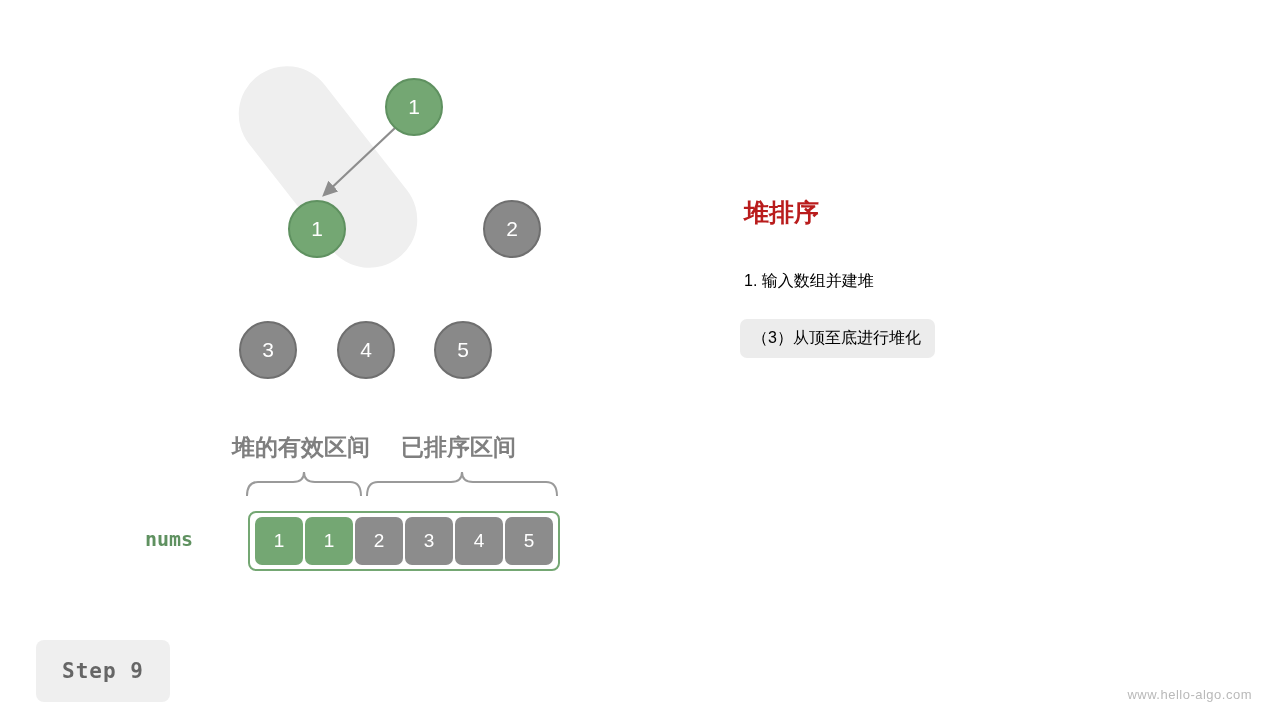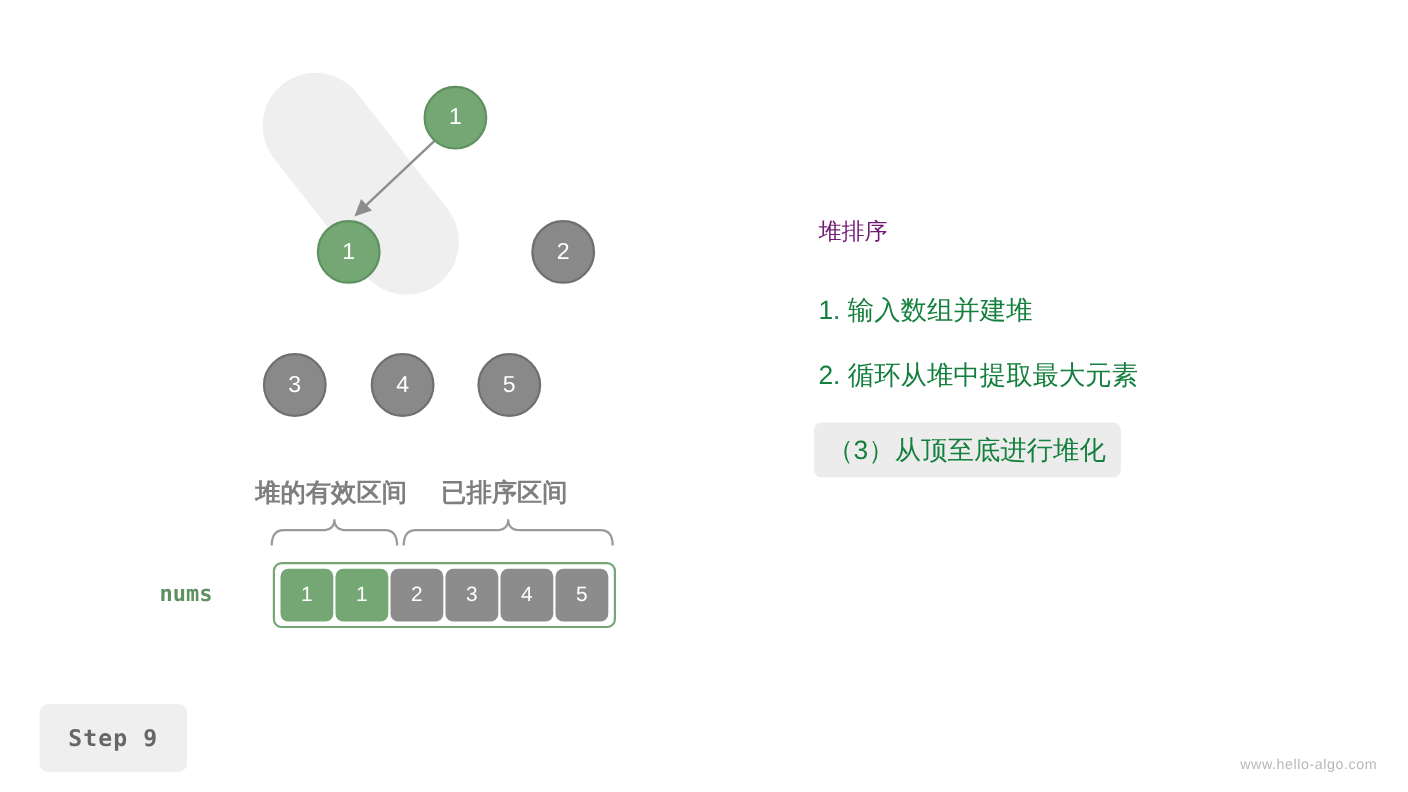--- a/index.html
+++ b/index.html
@@ -95,28 +95,28 @@
   }
 
   
   #panel {
     position: absolute;
     left: 744px;
     top: 196px;
     width: 460px;
   }
   #panel-title {
-    font-size: 21px;
-    font-weight: normal;
-    color: #701a75;
+    font-size: 25px;
+    font-weight: bold;
+    color: #b91c1c;
     margin: 0 0 42px 0;
   }
   .step-line {
-    font-size: 24px;
-    color: #15803d;
+    font-size: 16px;
+    color: #000000;
     margin-bottom: 27px;
     white-space: nowrap;
   }
   .step-line.sub {
     padding-left: 8px;
   }
   .step-line.highlight {
     display: inline-block;
     background: #ececec;
     border-radius: 7px;
@@ -220,21 +220,20 @@
     </div>
     <div class="cell gray">
       <span>5</span>
     </div>
   </div>
 
   <div id="panel">
     <div id="panel-title">堆排序</div>
 
     <div class="step-line">1. 输入数组并建堆</div>
-    <div class="step-line">2. 循环从堆中提取最大元素</div>
     <div class="step-line sub highlight">（3）从顶至底进行堆化</div>
   </div>
 
   <div id="step-badge">Step 9</div>
 
   <div id="watermark">www.hello-algo.com</div>
 
 </div>
 
 </body></html>

